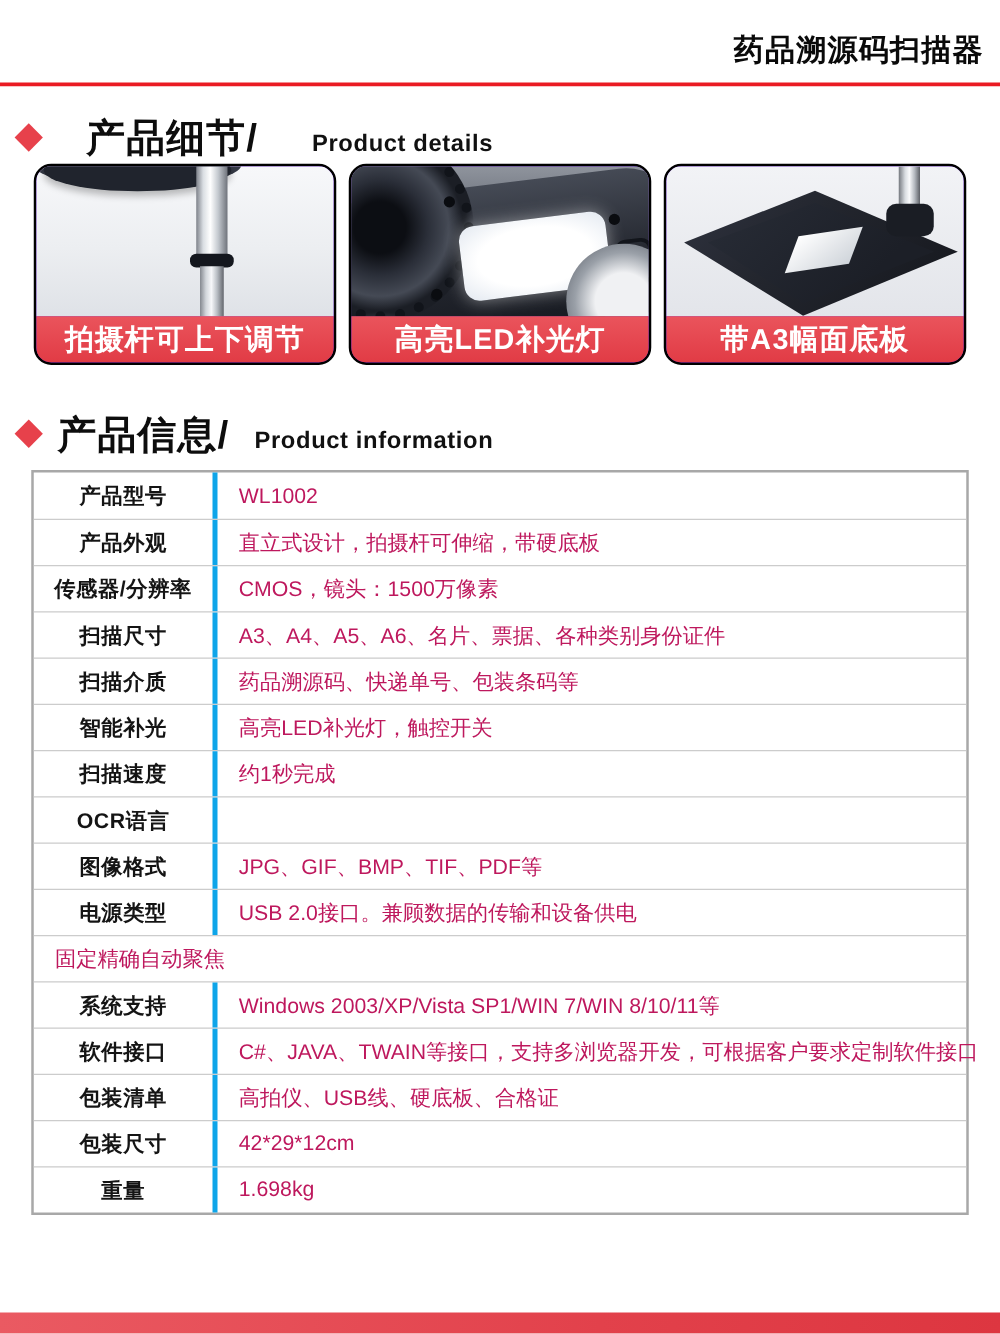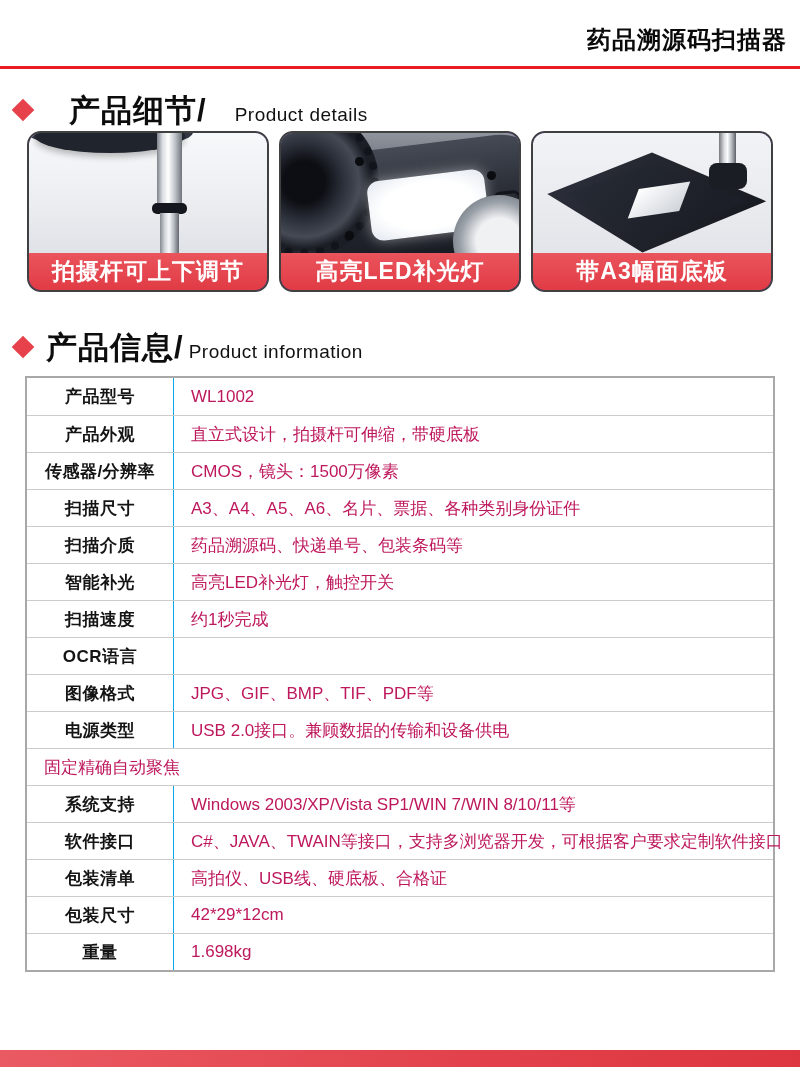--- a/index.html
+++ b/index.html
@@ -7,27 +7,27 @@
   .page { position: relative; width: 800px; height: 1067px; background: #fff; overflow: hidden; margin: 0 auto; }
 
   
   .header-title { position: absolute; top: 24px; right: 13px; font-size: 24px; font-weight: 900; color: #0a0a0a; letter-spacing: 1px; }
   .header-line { position: absolute; top: 66px; left: 0; width: 800px; height: 3px; background: #ea1b23; }
 
   
   .sec-title { position: absolute; left: 15px; display: flex; align-items: baseline; }
   .sec-title .diamond { width: 16px; height: 16px; background: #e7414b; transform: translateY(-3px) rotate(45deg); margin-right: 15px; flex: 0 0 auto; }
   .sec-title .cn { font-size: 31px; font-weight: 900; color: #0d0d0d; letter-spacing: 1px; }
-  .sec-title .en { font-size: 19px; font-weight: 400; color: #111; margin-left: 5px; letter-spacing: 0.5px; }
+  .sec-title .en { font-size: 19px; font-weight: 700; color: #111; margin-left: 20px; letter-spacing: 0.5px; }
   #sec-details { top: 90px; gap: 23px; }
   #sec-info { top: 327px; }
 
   
   .cards { position: absolute; left: 27px; top: 131px; width: 746px; display: flex; gap: 10px; }
-  .card { width: 242px; height: 161px; border: 2px solid #404040; border-radius: 14px; overflow: hidden; background: #6d28d9; position: relative; }
+  .card { width: 242px; height: 161px; border: 2px solid #000000; border-radius: 14px; overflow: hidden; background: #6d28d9; position: relative; }
   .card-photo { position: absolute; top: 0; left: 0; right: 0; bottom: 37px; overflow: hidden; }
   .card-label { position: absolute; left: 0; right: 0; bottom: 0; height: 37px; background: linear-gradient(180deg, #ea545c 0%, #e13b45 100%); color: #fff; font-size: 23px; font-weight: 700; text-align: center; line-height: 37px; letter-spacing: 1px; }
 
   
   .photo1 { background: linear-gradient(180deg, #f7f8fa 0%, #eceef1 55%, #dfe2e7 100%); }
   .photo1 .disc { position: absolute; top: -14px; left: 6px; width: 150px; height: 34px; border-radius: 50%; background: #20242d; box-shadow: 0 4px 6px rgba(0,0,0,.25); }
   .photo1 .disc2 { position: absolute; top: -18px; left: -2px; width: 166px; height: 34px; border-radius: 50%; background: #343945; }
   .photo1 .pole-up { position: absolute; left: 128px; top: 0; width: 25px; height: 74px; background: linear-gradient(90deg, #7e828a 0%, #d9dde2 22%, #ffffff 45%, #c4c9cf 70%, #6f737b 100%); }
   .photo1 .ring { position: absolute; left: 123px; top: 70px; width: 35px; height: 11px; border-radius: 5px; background: #14171e; }
   .photo1 .pole-dn { position: absolute; left: 131px; top: 80px; width: 19px; height: 60px; background: linear-gradient(90deg, #84888f 0%, #d2d6db 25%, #f7f8fa 48%, #b9bec4 72%, #63666d 100%); }
@@ -48,21 +48,21 @@
   .photo3 .board { position: absolute; left: 0; top: 0; width: 238px; height: 122px; clip-path: polygon(6% 50%, 50% 16%, 98% 56%, 46% 98%); background: linear-gradient(135deg, #323644 0%, #23262e 45%, #14161c 100%); }
   .photo3 .board-top { position: absolute; left: 0; top: 0; width: 238px; height: 122px; clip-path: polygon(14% 50%, 50% 24%, 90% 56%, 46% 90%); background: linear-gradient(135deg, #2c313c 0%, #1c1f27 70%); }
   .photo3 .doc { position: absolute; left: 102px; top: 52px; width: 48px; height: 30px; background: linear-gradient(135deg, #ffffff, #cfd4da); transform: skewX(-28deg) rotate(-9deg); }
   .photo3 .pole { position: absolute; left: 186px; top: 0; width: 17px; height: 36px; background: linear-gradient(90deg, #75797f 0%, #d8dce0 30%, #fafbfc 50%, #b3b8be 75%, #5d6066 100%); }
   .photo3 .mount { position: absolute; left: 176px; top: 30px; width: 38px; height: 26px; border-radius: 8px; background: #1a1d24; }
 
   
   .spec-table { position: absolute; left: 25px; top: 376px; width: 750px; border: 2px solid #a8a8a8; background: #fff; }
   .spec-row { display: flex; height: 37px; border-top: 1px solid #cccccc; }
   .spec-row:first-child { border-top: none; }
-  .spec-label { width: 147px; flex: 0 0 auto; border-right: 1px solid #0ea5e9; display: flex; align-items: center; justify-content: center; font-size: 17px; font-weight: 700; color: #141414; letter-spacing: 0.5px; }
+  .spec-label { width: 147px; flex: 0 0 auto; border-right: 4px solid #0ea5e9; display: flex; align-items: center; justify-content: center; font-size: 17px; font-weight: 700; color: #141414; letter-spacing: 0.5px; }
   .spec-value { flex: 1; display: flex; align-items: center; padding-left: 17px; font-size: 17px; color: #be185d; white-space: nowrap; }
 
   
   .footer-bar { position: absolute; left: 0; bottom: 0; width: 800px; height: 17px; background: linear-gradient(90deg, #ea5a62 0%, #e2414b 60%, #dd3640 100%); }
 </style>
 </head>
 <body>
 
 <div class="page">
 

